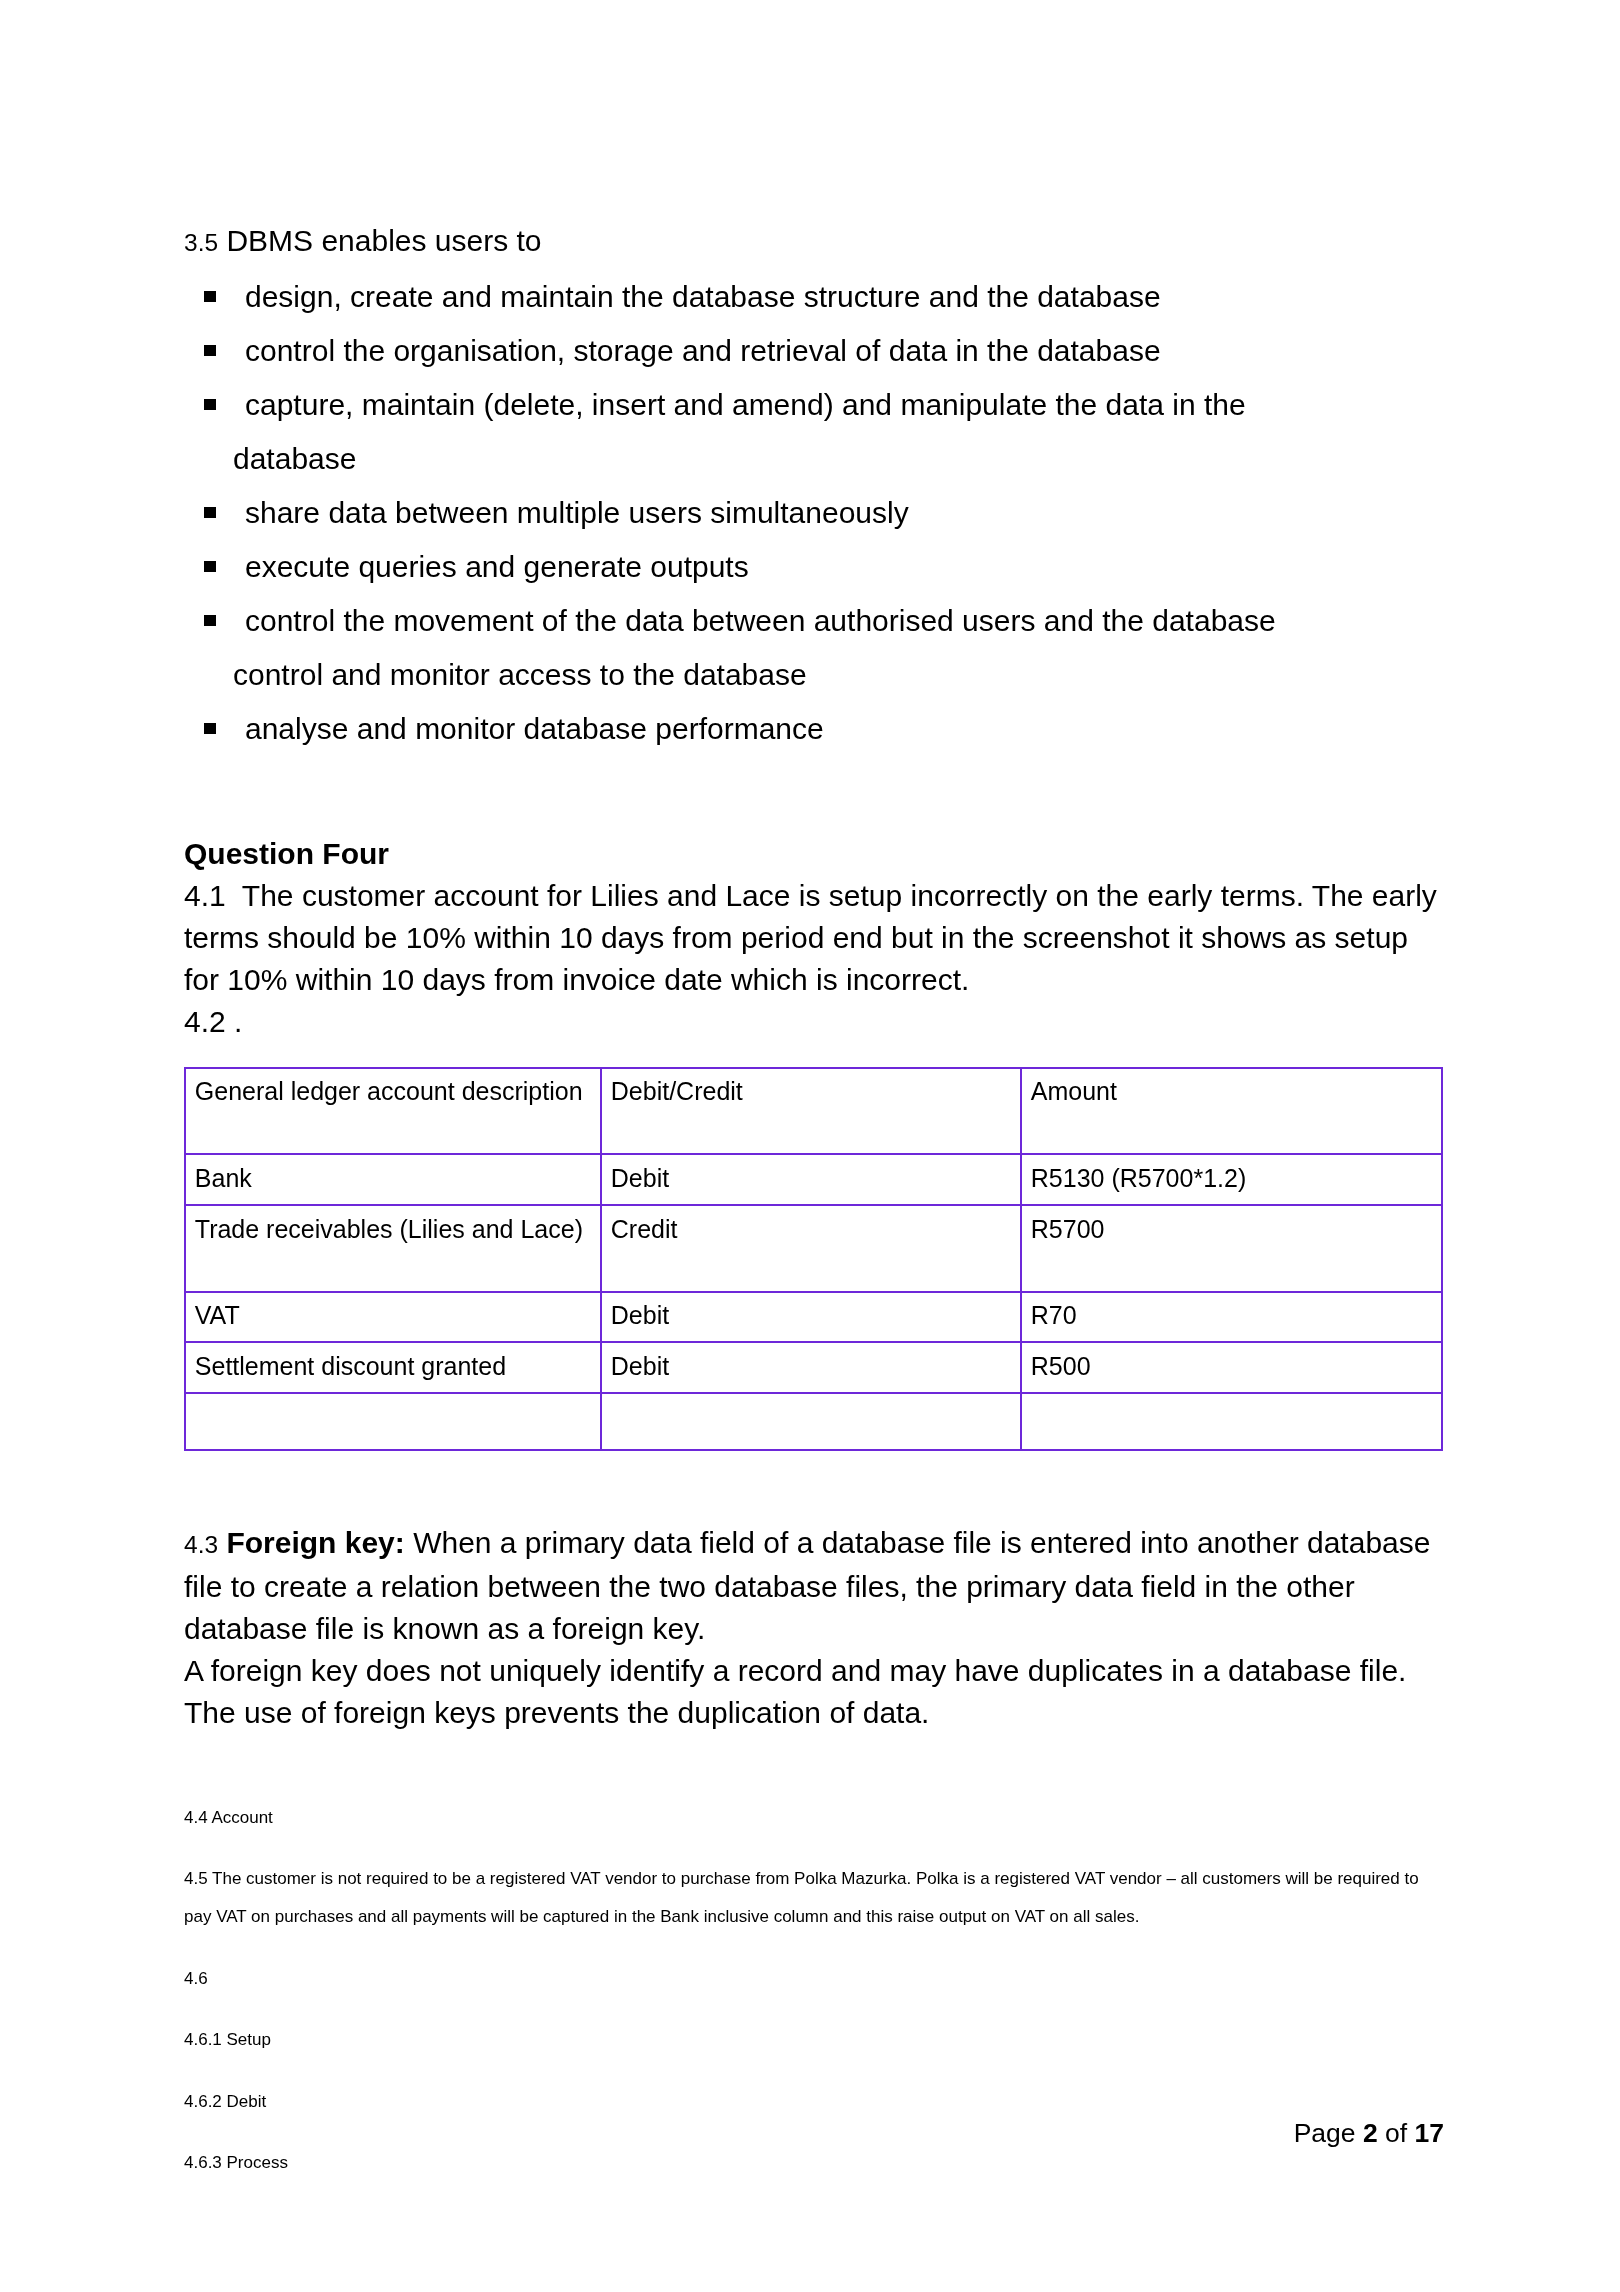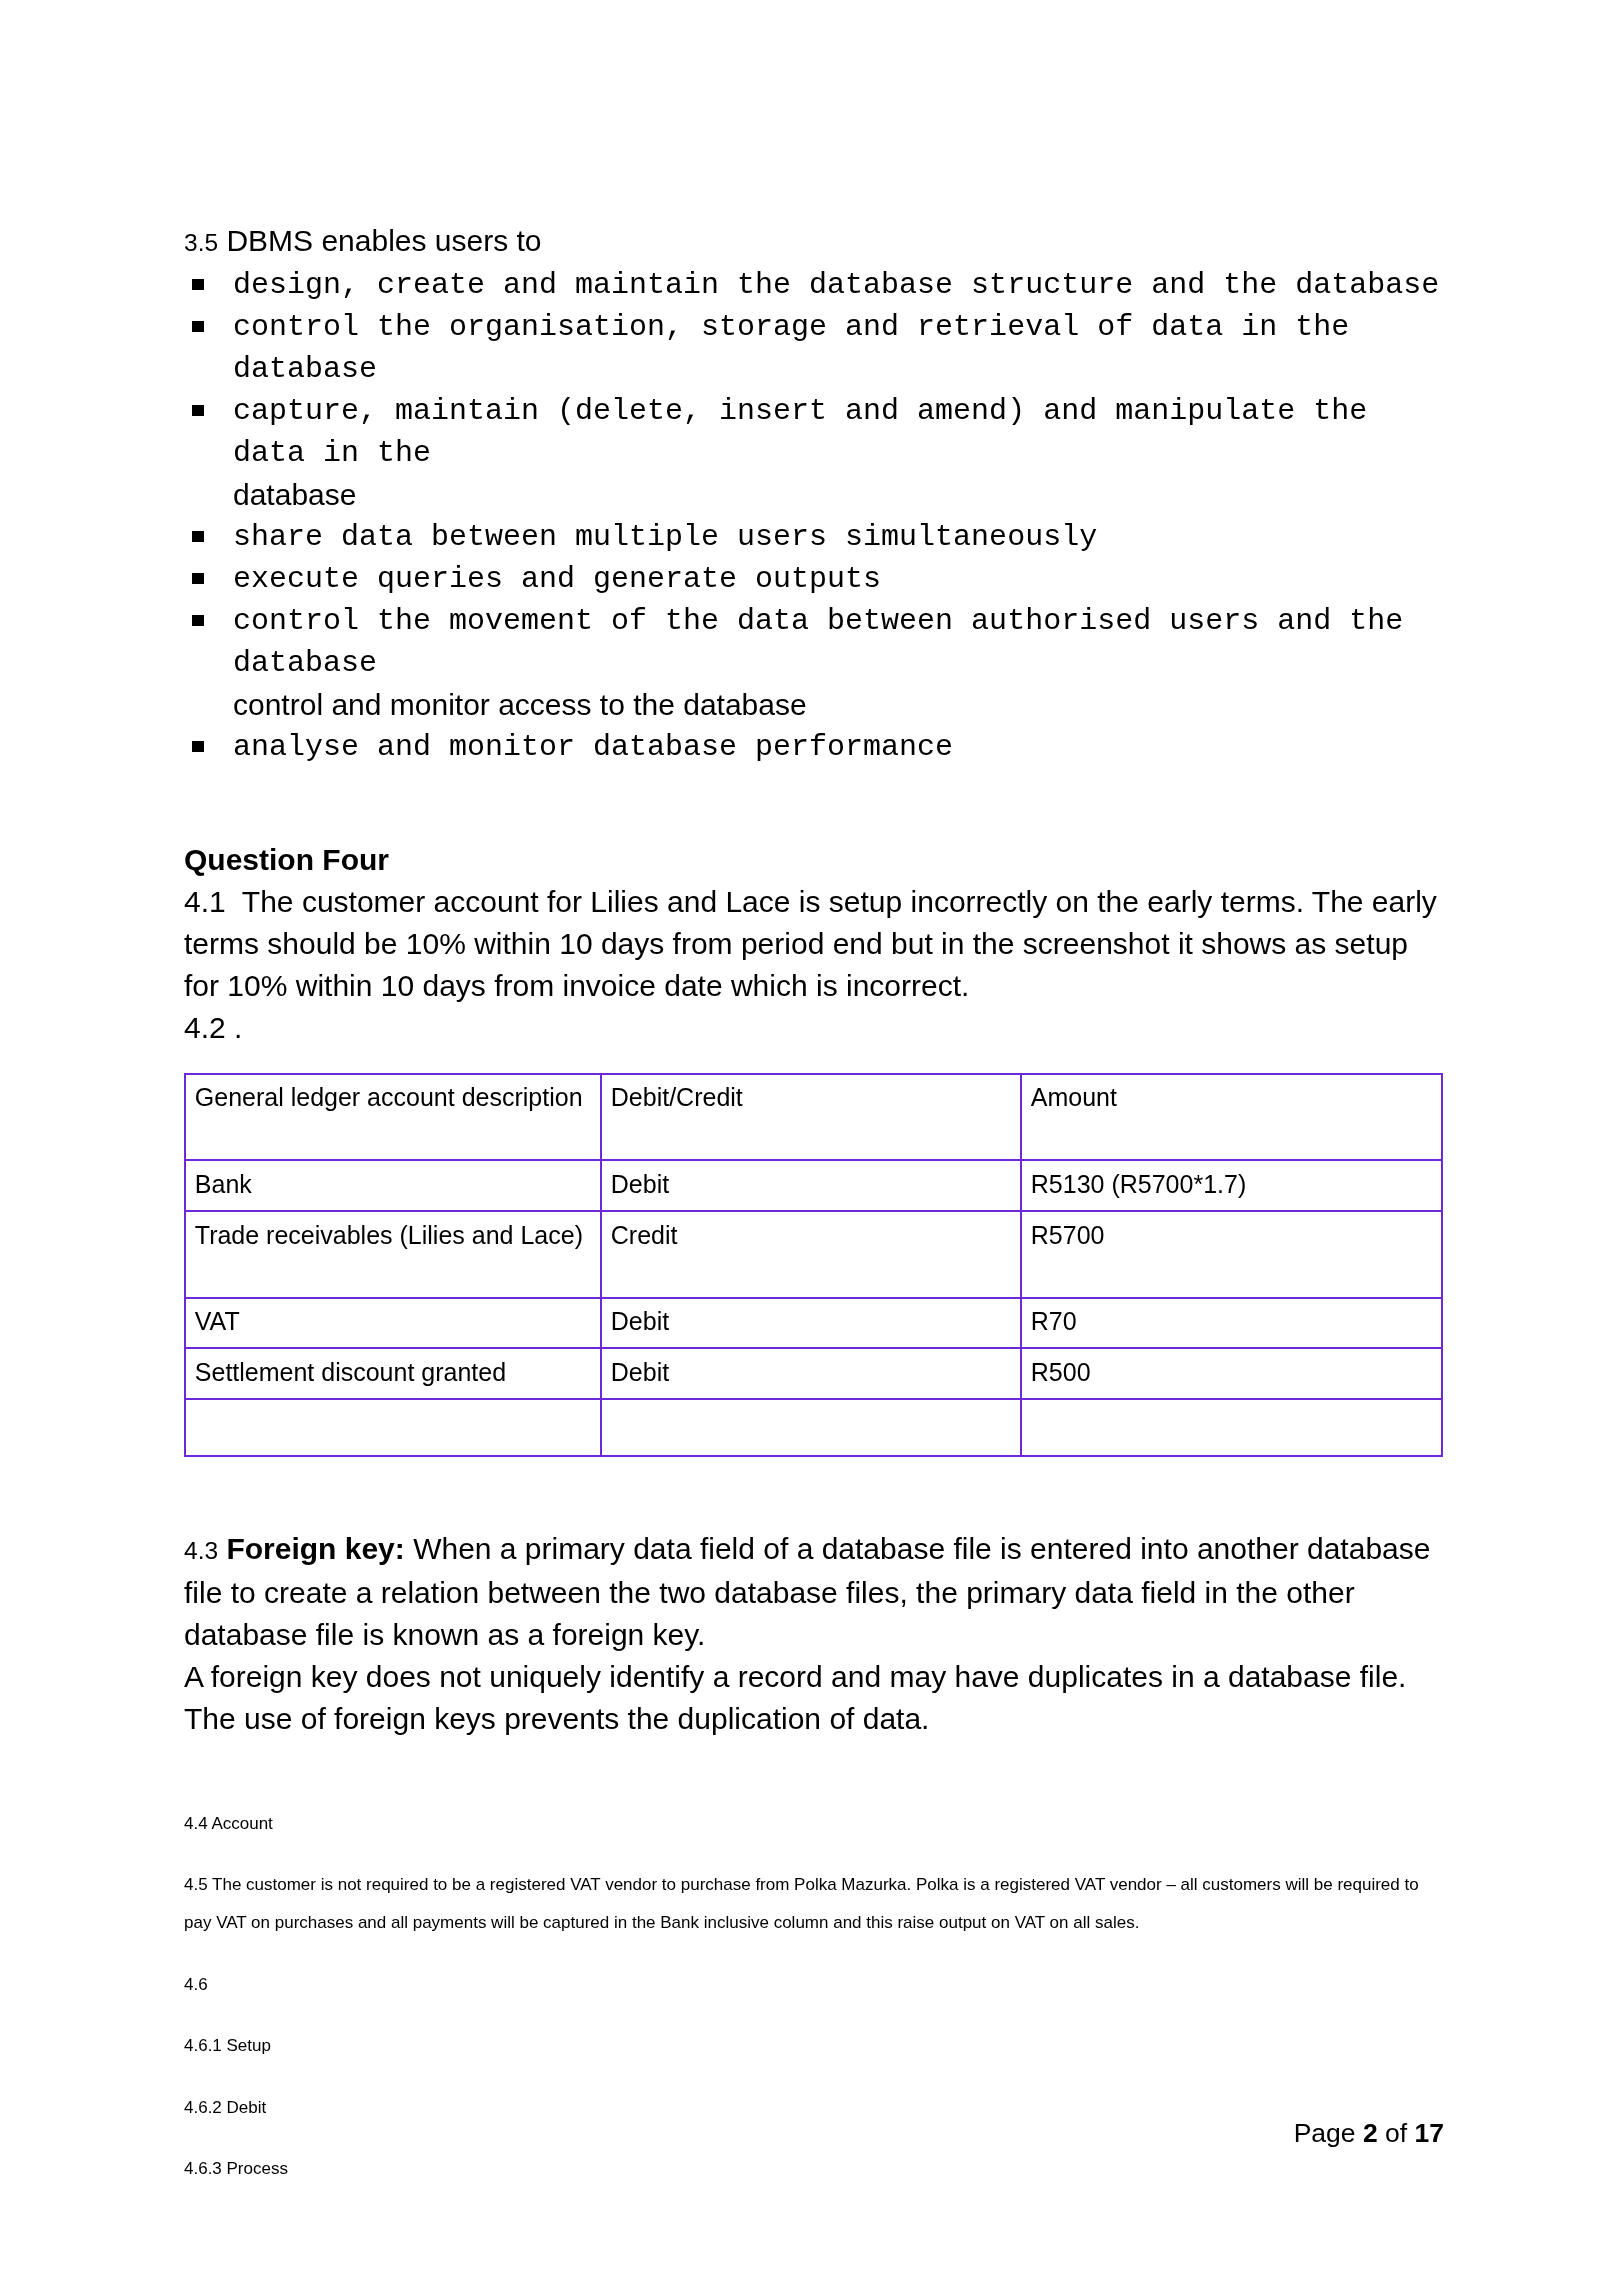--- a/index.html
+++ b/index.html
@@ -53,24 +53,24 @@
 
   
   .bullet-list {
     list-style: none;
     margin: 0;
     padding: 0;
   }
   .bullet-item {
     position: relative;
     padding-left: 49px;
-    font-family: Liberation Mono, monospace;
-    font-size: 30px;
-    line-height: 42px;
-    margin: 0;
+    font-family: Liberation Sans, sans-serif;
+    font-size: 30px;
+    line-height: 42px;
+    margin: 12px;
   }
   .bullet-item .bullet-glyph {
     position: absolute;
     left: 7.8px;
     top: 0;
     width: 11.8px;
     height: 11.8px;
     background: #000;
     display: block;
     margin-top: 14.7px;
@@ -168,21 +168,21 @@
         </colgroup>
       <tbody>
         <tr>
           <td class="tall-2">General ledger account description</td>
           <td class="tall-2">Debit/Credit</td>
           <td class="tall-2">Amount</td>
         </tr>
         <tr>
           <td class="tall-1">Bank</td>
           <td class="tall-1">Debit</td>
-          <td class="tall-1">R5130  (R5700*1.7)</td>
+          <td class="tall-1">R5130  (R5700*1.2)</td>
         </tr>
         <tr>
           <td class="tall-2">Trade receivables (Lilies and Lace)</td>
           <td class="tall-2">Credit</td>
           <td class="tall-2">R5700</td>
         </tr>
         <tr>
           <td class="tall-1">VAT</td>
           <td class="tall-1">Debit</td>
           <td class="tall-1">R70</td>

